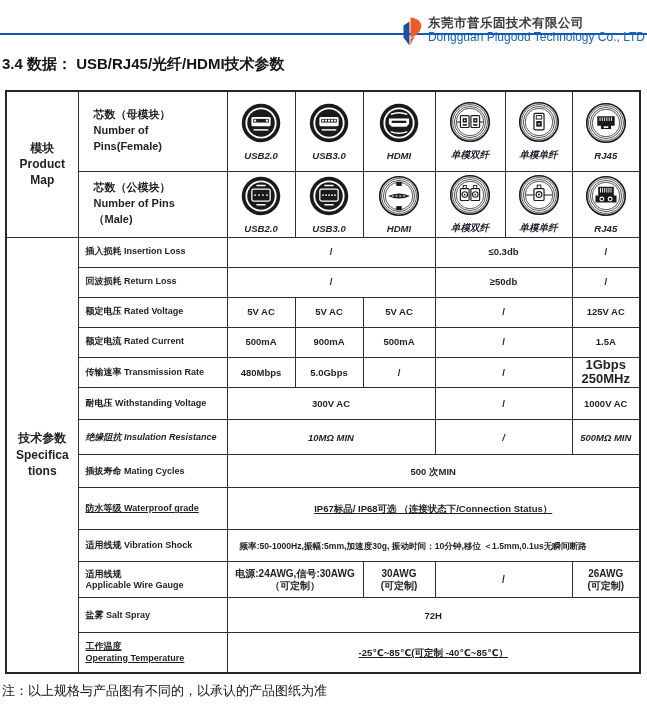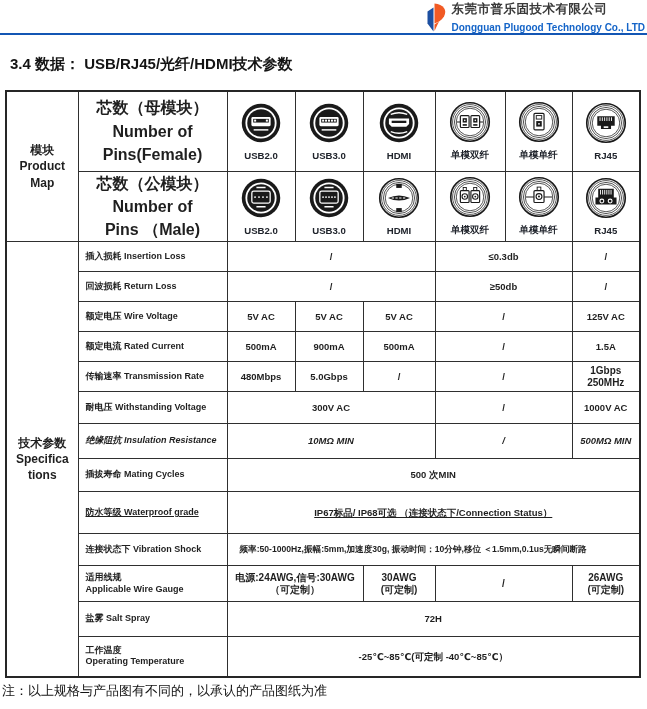--- a/index.html
+++ b/index.html
@@ -2,57 +2,57 @@
 <html><head>
 <meta charset="utf-8">
 <style>
   html,body{margin:0;padding:0;}
   body{
     width:647px;height:709px;overflow:hidden;background:#ffffff;
     font-family:"Liberation Sans","DejaVu Sans",sans-serif;
     color:#1f1f1f;position:relative;
   }
   
-  .brand{position:absolute;top:3px;right:2px;display:flex;align-items:flex-start;gap:4px;z-index:2;}
+  .brand{position:absolute;top:17px;right:2px;display:flex;align-items:flex-start;gap:4px;z-index:2;}
   .logo{display:block;width:24px;height:29px;}
   .brand-text{display:flex;flex-direction:column;line-height:1.05;}
   .brand-cn{font-size:12.5px;font-weight:700;color:#3a3a3a;letter-spacing:.5px;}
-  .brand-en{font-size:10px;font-weight:700;color:#1464c8;margin-top:7px;}
+  .brand-en{font-size:12px;font-weight:400;color:#1464c8;margin-top:1px;}
   .header-rule{position:absolute;top:33px;left:0;width:647px;height:2.4px;background:#1356b4;}
   
-  .doc-title{position:absolute;top:55px;left:2px;font-size:15px;font-weight:700;color:#141414;margin-left:8px;}
+  .doc-title{position:absolute;top:55px;left:2px;font-size:15px;font-weight:700;color:#141414;}
   .doc-note{position:absolute;top:682px;left:2px;font-size:13px;font-weight:400;color:#141414;}
   
   table.spec{
     position:absolute;top:90px;left:5px;width:634px;
     border-collapse:collapse;table-layout:fixed;
     border:2px solid #262626;
   }
   td{border:1px solid #2f2f2f;vertical-align:middle;white-space:pre-line;overflow:hidden;}
   td.group-cell{text-align:center;font-size:12px;font-weight:700;line-height:1.35;padding:12px 1px;margin-left:20px;}
   td.label-cell{text-align:left;font-size:9px;font-weight:700;padding:0 2px 0 7px;line-height:1.25;}
-  td.pins-label{text-align:center;font-size:16px;font-weight:700;padding:0 15px;line-height:1.45;}
+  td.pins-label{font-size:11px;font-weight:700;padding:0 15px;line-height:1.45;}
   td.value-cell{text-align:center;font-size:9.5px;font-weight:700;padding:0 1px;line-height:1.2;}
-  td.conn-cell{text-align:center;padding:0;}
+  td.conn-cell{text-align:center;padding:0;font-style:italic;}
   .conn-wrap{display:flex;flex-direction:column;align-items:center;justify-content:center;gap:1px;}
   .conn-label{font-size:9.6px;font-weight:700;color:#20242c;display:block;}
   #female-row{height:80px;}
   #male-row{height:66px;}
   #spec-body tr{height:30px;}
   #spec-body tr:nth-child(6){height:32px;}
   #spec-body tr:nth-child(7){height:35px;font-style:italic;}
   #spec-body tr:nth-child(8){height:33px;}
   #spec-body tr:nth-child(9){height:42px;text-decoration:underline;}
   #spec-body tr:nth-child(10){height:32px;}
   #spec-body tr:nth-child(11){height:36px;}
   #spec-body tr:nth-child(12){height:35px;padding-left:7px;}
-  #spec-body tr:nth-child(13){height:40px;}
+  #spec-body tr:nth-child(13){height:40px;text-decoration:underline;}
   #spec-body tr:nth-child(10) td.value-cell{text-align:left;font-size:8.6px;padding:0 12px;}
   #spec-body tr:nth-child(11) td.value-cell{font-size:10px;line-height:1.15;}
-  #spec-body tr:nth-child(5) td.value-cell:last-child{font-size:10px;line-height:1.15;}
+  #spec-body tr:nth-child(5) td.value-cell:last-child{font-size:13px;line-height:1.15;}
 </style>
 </head>
 <body>
 
 <div class="brand">
   <span class="logo">
     <svg viewBox="0 0 24 29" width="24" height="29">
       <path d="M10.5 0.5 C19.5 1.5 23.5 7 20 13.5 C17.5 17.5 13.5 19.5 10.5 20.5 L10.5 11 Z" fill="#f15a24"></path>
       <path d="M3.5 8.5 L9.5 4.5 L9.5 28.5 L3.5 20.5 Z" fill="#1c4fa1"></path>
       <path d="M10.5 21.5 L15 18.5 L10.5 28 Z" fill="#f15a24"></path>
@@ -233,21 +233,21 @@
         <td class="value-cell" colspan="2">≤0.3db</td>
         <td class="value-cell" colspan="1">/</td>
       </tr>
       <tr>
         <td class="label-cell">回波损耗 Return Loss</td>
         <td class="value-cell" colspan="3">/</td>
         <td class="value-cell" colspan="2">≥50db</td>
         <td class="value-cell" colspan="1">/</td>
       </tr>
       <tr>
-        <td class="label-cell">额定电压 Wire Voltage</td>
+        <td class="label-cell">额定电压 Rated Voltage</td>
         <td class="value-cell" colspan="1">5V AC</td>
         <td class="value-cell" colspan="1">5V AC</td>
         <td class="value-cell" colspan="1">5V AC</td>
         <td class="value-cell" colspan="2">/</td>
         <td class="value-cell" colspan="1">125V AC</td>
       </tr>
       <tr>
         <td class="label-cell">额定电流 Rated Current</td>
         <td class="value-cell" colspan="1">500mA</td>
         <td class="value-cell" colspan="1">900mA</td>
@@ -278,21 +278,21 @@
       </tr>
       <tr>
         <td class="label-cell">插拔寿命 Mating Cycles</td>
         <td class="value-cell" colspan="6">500 次MIN</td>
       </tr>
       <tr>
         <td class="label-cell">防水等级 Waterproof grade</td>
         <td class="value-cell" colspan="6">IP67标品/ IP68可选 （连接状态下/Connection Status）</td>
       </tr>
       <tr>
-        <td class="label-cell">连接状态下 Vibration Shock</td>
+        <td class="label-cell">适用线规 Vibration Shock</td>
         <td class="value-cell" colspan="6">频率:50-1000Hz,振幅:5mm,加速度30g,  振动时间：10分钟,移位 ＜1.5mm,0.1us无瞬间断路</td>
       </tr>
       <tr>
         <td class="label-cell">适用线规
 Applicable Wire Gauge</td>
         <td class="value-cell" colspan="2">电源:24AWG,信号:30AWG
 （可定制）</td>
         <td class="value-cell" colspan="1">30AWG
 (可定制)</td>
         <td class="value-cell" colspan="2">/</td>

